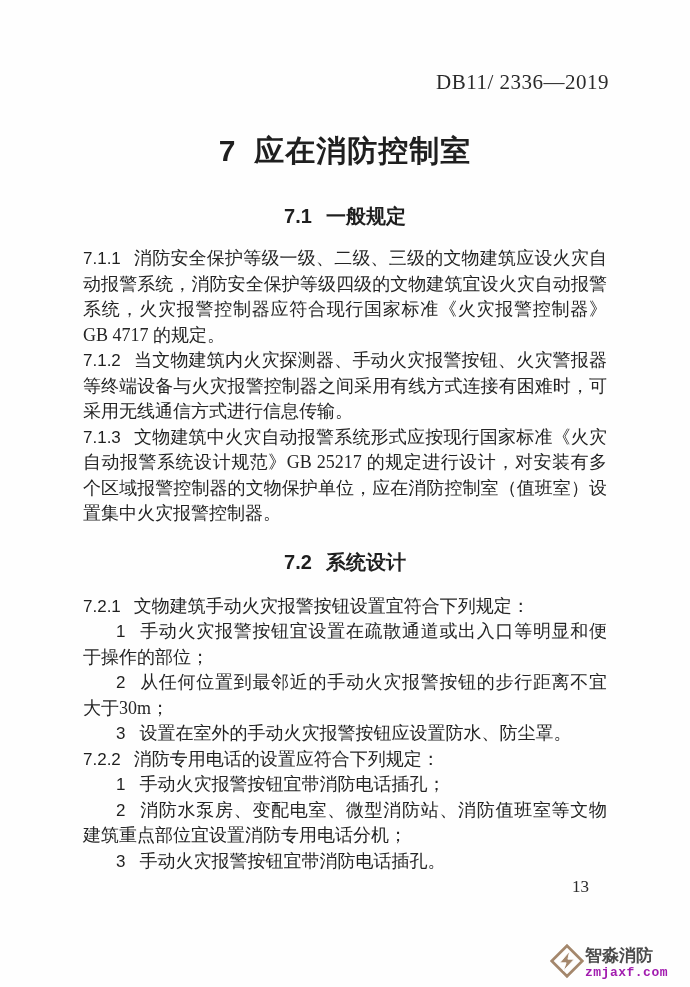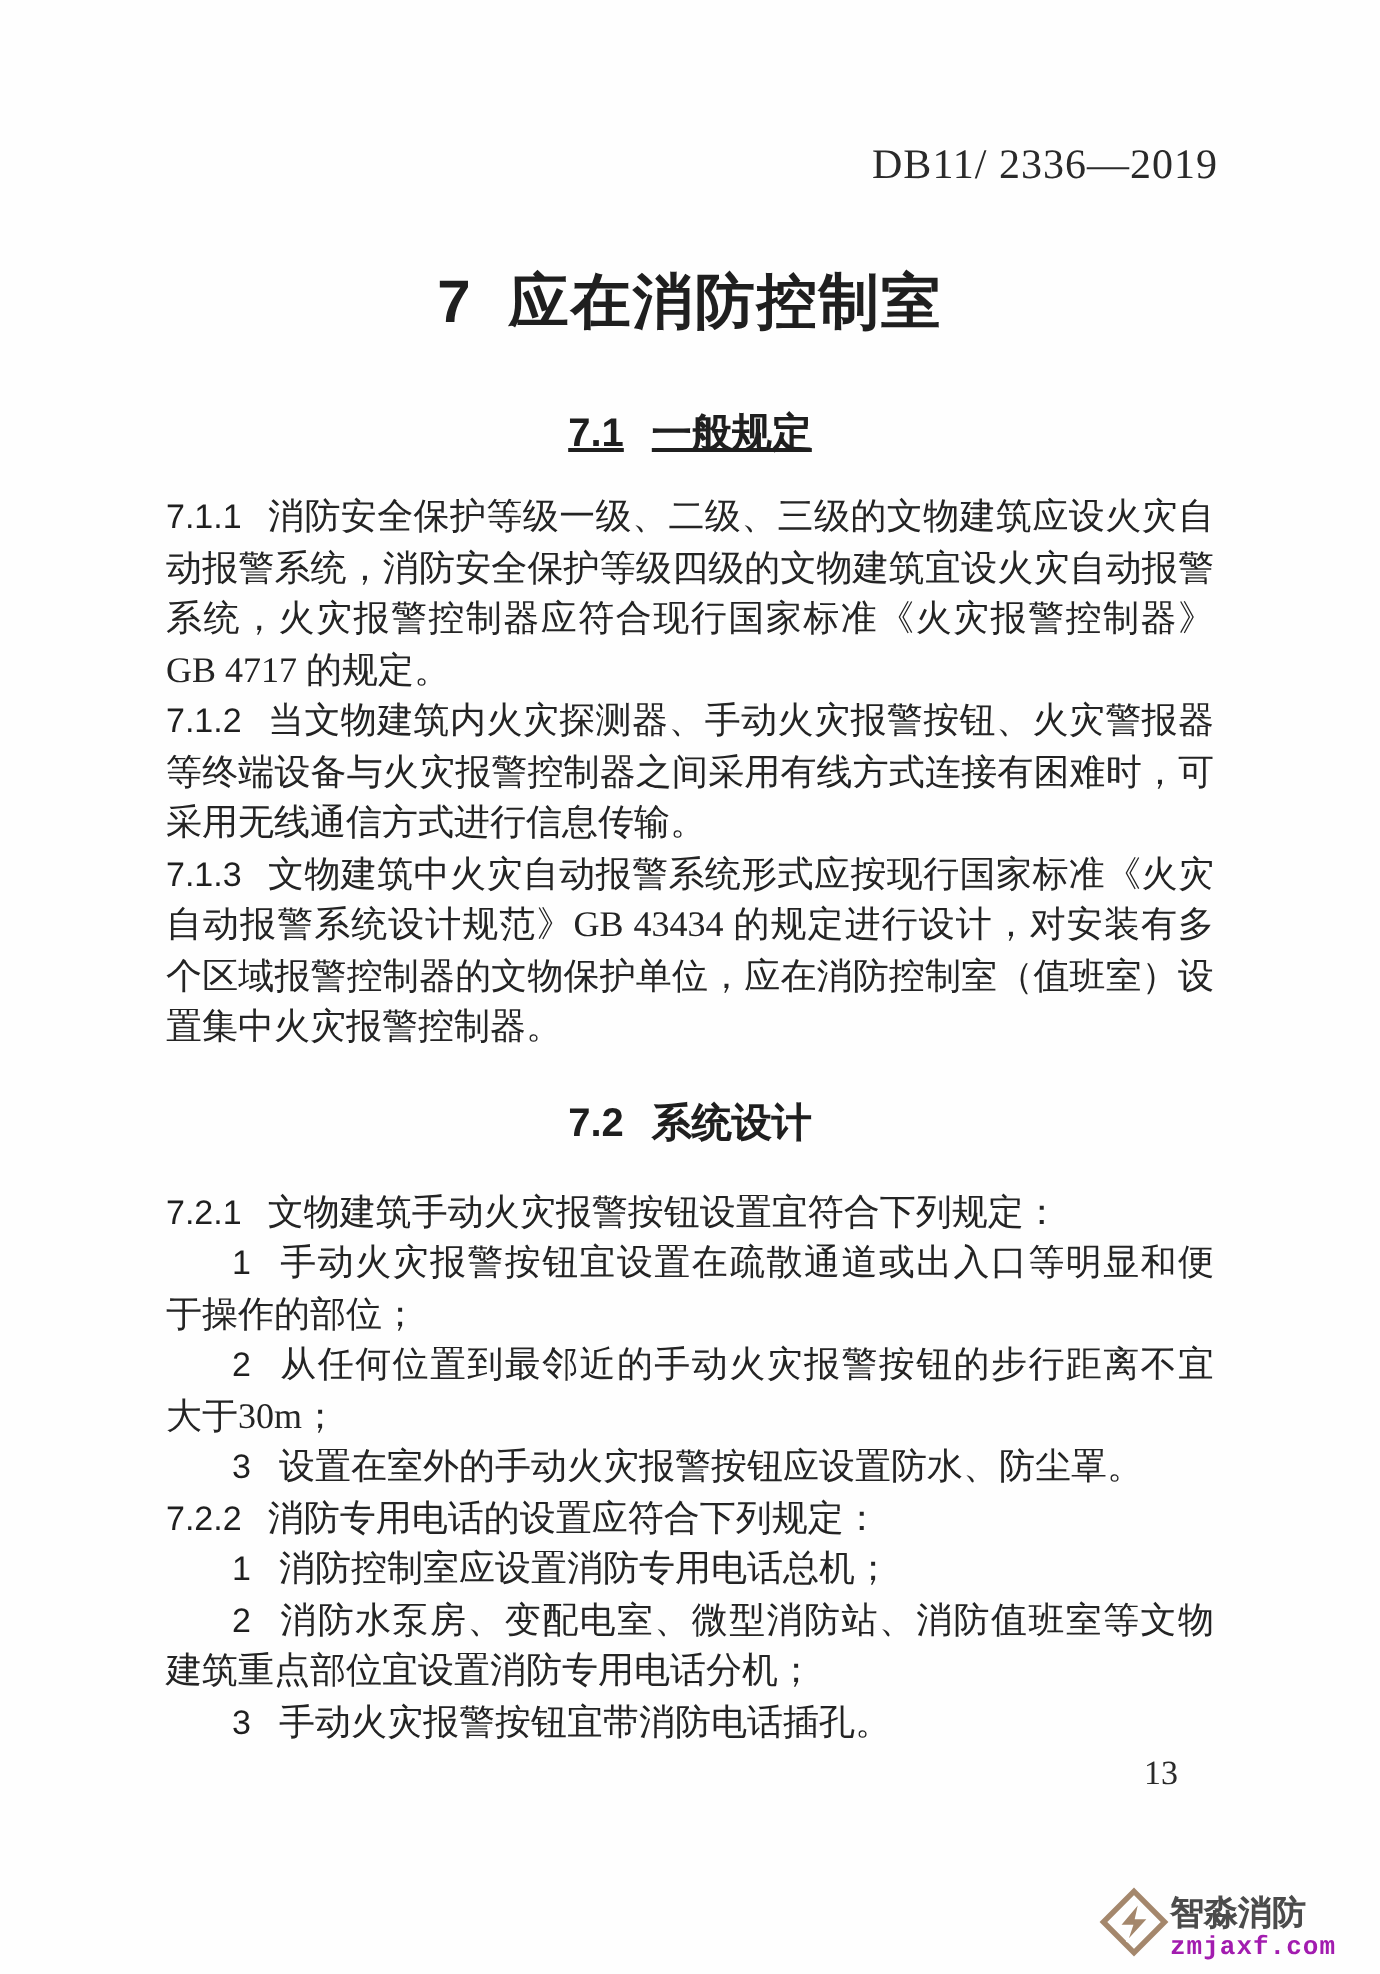--- a/index.html
+++ b/index.html
@@ -42,21 +42,20 @@
     font-weight: 700;
     font-size: 20px;
     color: #1f1f1f;
   }
   .section-heading .num { margin-right: 14px; }
   .sh-abs {
     position: absolute;
     top: 203px;
     left: 83px;
     width: 524px;
-    text-decoration: underline;
   }
   .sh-flow {
     margin: 22px 0 19px 0;
     line-height: 26px;
   }
   .flow {
     position: absolute;
     top: 246px;
     left: 83px;
     width: 524px;
@@ -124,35 +123,35 @@
   <h1 class="chapter-title"><span class="num">7</span><span>应在消防控制室</span></h1>
 
   <h2 class="section-heading sh-abs"><span class="num">7.1</span><span>一般规定</span></h2>
 
   <div class="flow">
 
     <p class="clause"><span class="cnum">7.1.1</span><span>消防安全保护等级一级、二级、三级的文物建筑应设火灾自动报警系统，消防安全保护等级四级的文物建筑宜设火灾自动报警系统，火灾报警控制器应符合现行国家标准《火灾报警控制器》GB 4717 的规定。</span></p>
 
     <p class="clause"><span class="cnum">7.1.2</span><span>当文物建筑内火灾探测器、手动火灾报警按钮、火灾警报器等终端设备与火灾报警控制器之间采用有线方式连接有困难时，可采用无线通信方式进行信息传输。</span></p>
 
-    <p class="clause"><span class="cnum">7.1.3</span><span>文物建筑中火灾自动报警系统形式应按现行国家标准《火灾自动报警系统设计规范》GB 43434 的规定进行设计，对安装有多个区域报警控制器的文物保护单位，应在消防控制室（值班室）设置集中火灾报警控制器。</span></p>
+    <p class="clause"><span class="cnum">7.1.3</span><span>文物建筑中火灾自动报警系统形式应按现行国家标准《火灾自动报警系统设计规范》GB 25217 的规定进行设计，对安装有多个区域报警控制器的文物保护单位，应在消防控制室（值班室）设置集中火灾报警控制器。</span></p>
 
     <h2 class="section-heading sh-flow"><span class="num">7.2</span><span>系统设计</span></h2>
 
     <p class="clause"><span class="cnum">7.2.1</span><span>文物建筑手动火灾报警按钮设置宜符合下列规定：</span></p>
 
     <p class="item"><span class="inum">1</span><span>手动火灾报警按钮宜设置在疏散通道或出入口等明显和便于操作的部位；</span></p>
 
     <p class="item"><span class="inum">2</span><span>从任何位置到最邻近的手动火灾报警按钮的步行距离不宜大于30m；</span></p>
 
     <p class="item"><span class="inum">3</span><span>设置在室外的手动火灾报警按钮应设置防水、防尘罩。</span></p>
 
     <p class="clause"><span class="cnum">7.2.2</span><span>消防专用电话的设置应符合下列规定：</span></p>
 
-    <p class="item"><span class="inum">1</span><span>消防控制室应设置消防专用电话总机；</span></p>
+    <p class="item"><span class="inum">1</span><span>手动火灾报警按钮宜带消防电话插孔；</span></p>
 
     <p class="item"><span class="inum">2</span><span>消防水泵房、变配电室、微型消防站、消防值班室等文物建筑重点部位宜设置消防专用电话分机；</span></p>
 
     <p class="item"><span class="inum">3</span><span>手动火灾报警按钮宜带消防电话插孔。</span></p>
 
   </div>
 
   <div class="page-number">13</div>
 
   <div class="watermark">

